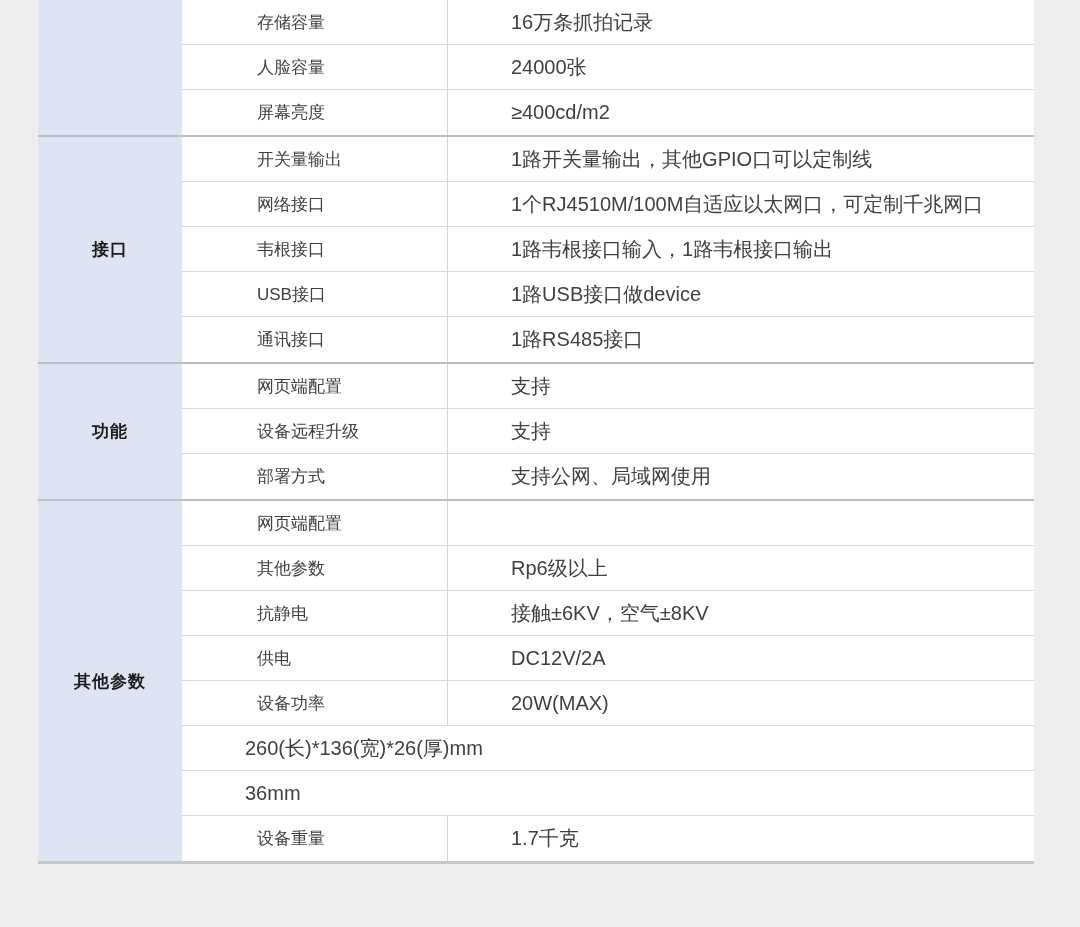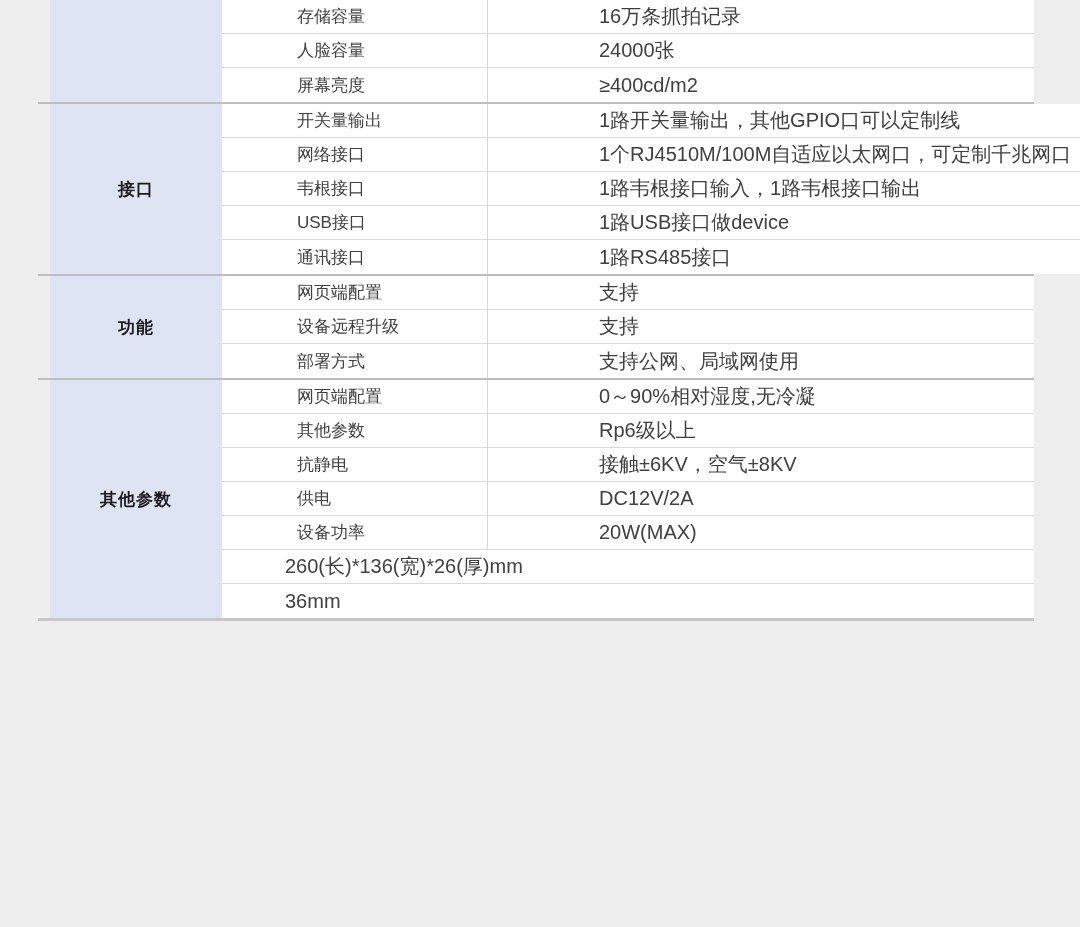--- a/index.html
+++ b/index.html
@@ -12,30 +12,29 @@
   .page { position: relative; width: 1080px; height: 927px; }
   .spec-table {
     position: absolute;
     left: 38px; top: 0;
     width: 996px;
     border-bottom: 3px solid var(--table-bottom-line, #c6c8c7);
   }
   .sec { display: flex; }
   .sec + .sec { border-top: 2px solid var(--section-line, #bcbfbe); }
   .cat {
-    width: 172px; flex-shrink: 0;
+    width: 144px; flex-shrink: 0;
     background: var(--category-bg, #dfe4f5);
     display: flex; align-items: center; justify-content: center;
     font-size: 17px; font-weight: bold;
     color: var(--category-text, #1b1b1b);
     letter-spacing: 1px;
-    margin-left: 12px;
   }
   .rows { flex: 1; display: flex; flex-direction: column; background: #ffffff; }
-  .row { display: flex; height: 34px; gap: 48px; }
+  .row { display: flex; height: 45px; }
   .row:not(:last-child) { border-bottom: 1px solid var(--row-line, #dadada); }
   .param {
     width: 266px; flex-shrink: 0;
     border-right: 1px solid var(--divider-line, #d6d6d6);
     padding-left: 75px;
     display: flex; align-items: center;
     font-size: 17px; color: var(--text-color, #404040);
   }
   .value {
     flex: 1;
@@ -111,21 +110,20 @@
           <div class="value">支持公网、局域网使用</div>
         </div>
       </div>
     </section>
 
     <section class="sec">
       <div class="cat">其他参数</div>
       <div class="rows">
         <div class="row">
           <div class="param">网页端配置</div>
-          <div class="value">0～90%相对湿度,无冷凝</div>
         </div>
         <div class="row">
           <div class="param">其他参数</div>
           <div class="value">Rp6级以上</div>
         </div>
         <div class="row">
           <div class="param">抗静电</div>
           <div class="value">接触±6KV，空气±8KV</div>
         </div>
         <div class="row">
@@ -135,17 +133,21 @@
         <div class="row">
           <div class="param">设备功率</div>
           <div class="value">20W(MAX)</div>
         </div>
         <div class="row">
           <div class="value">260(长)*136(宽)*26(厚)mm</div>
         </div>
         <div class="row">
           <div class="value">36mm</div>
         </div>
+        <div class="row">
+          <div class="param">设备重量</div>
+          <div class="value">1.7千克</div>
+        </div>
       </div>
     </section>
 
   </div>
 </div>
 
 </body></html>

